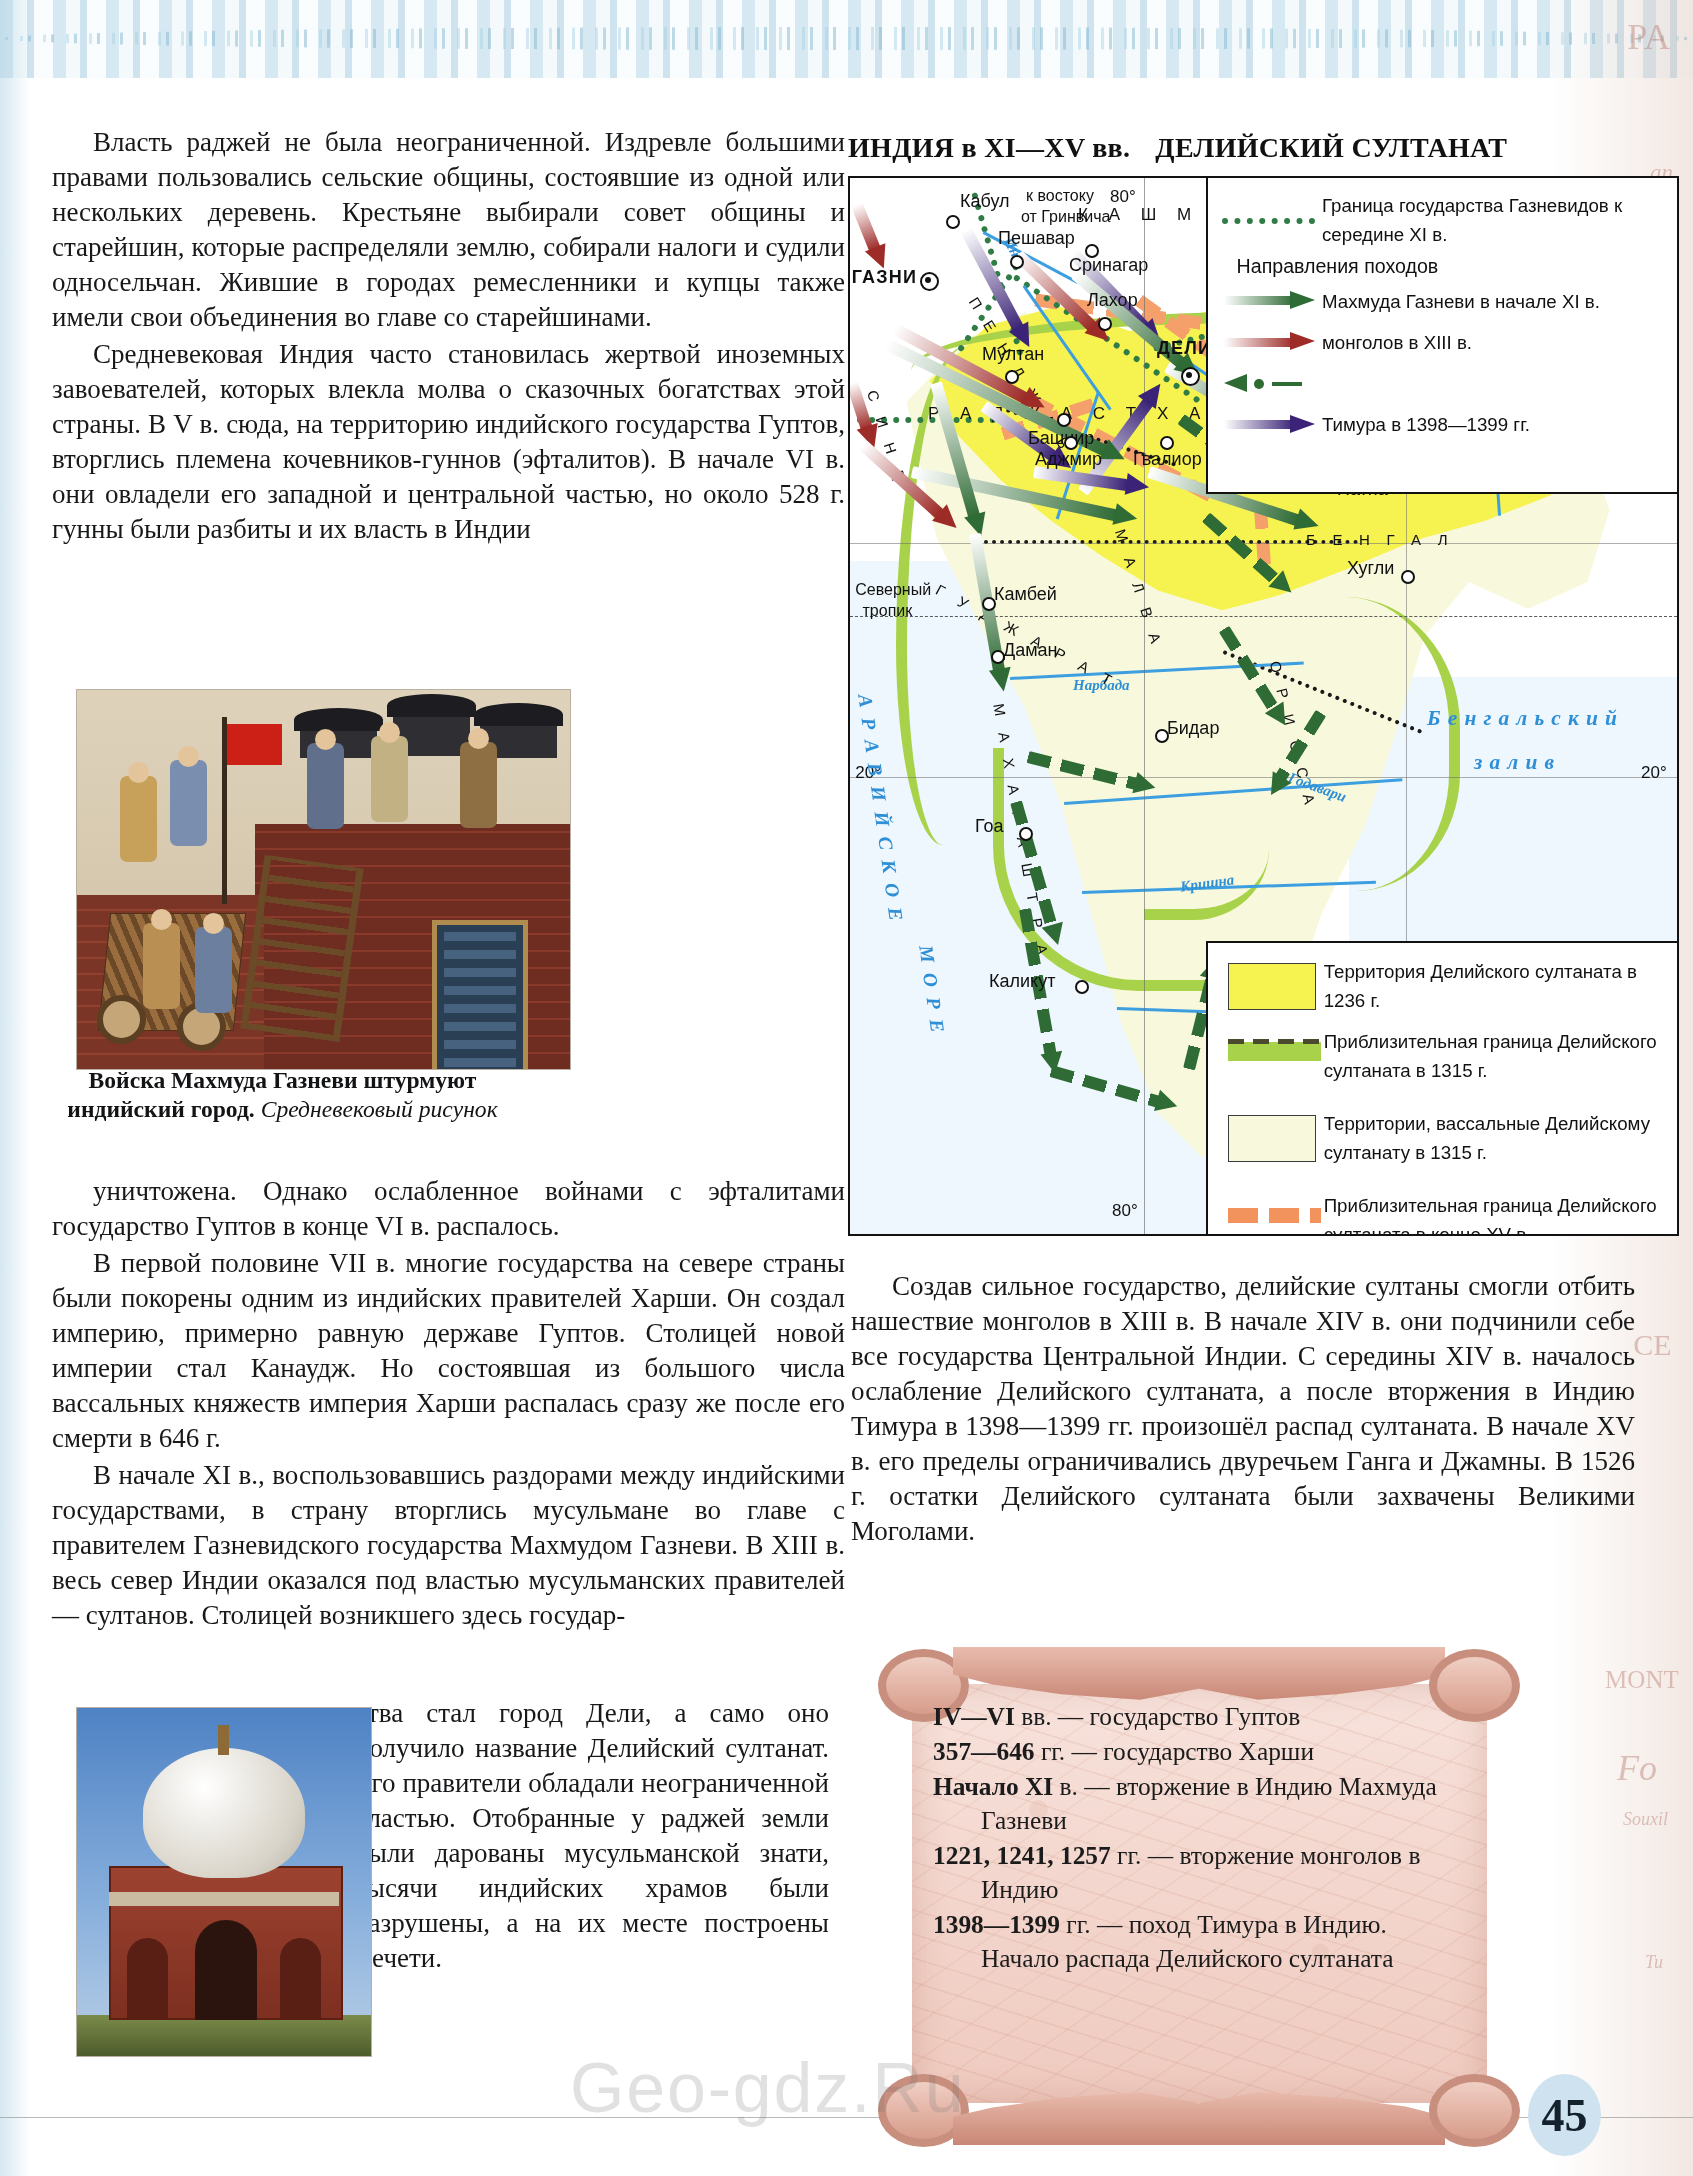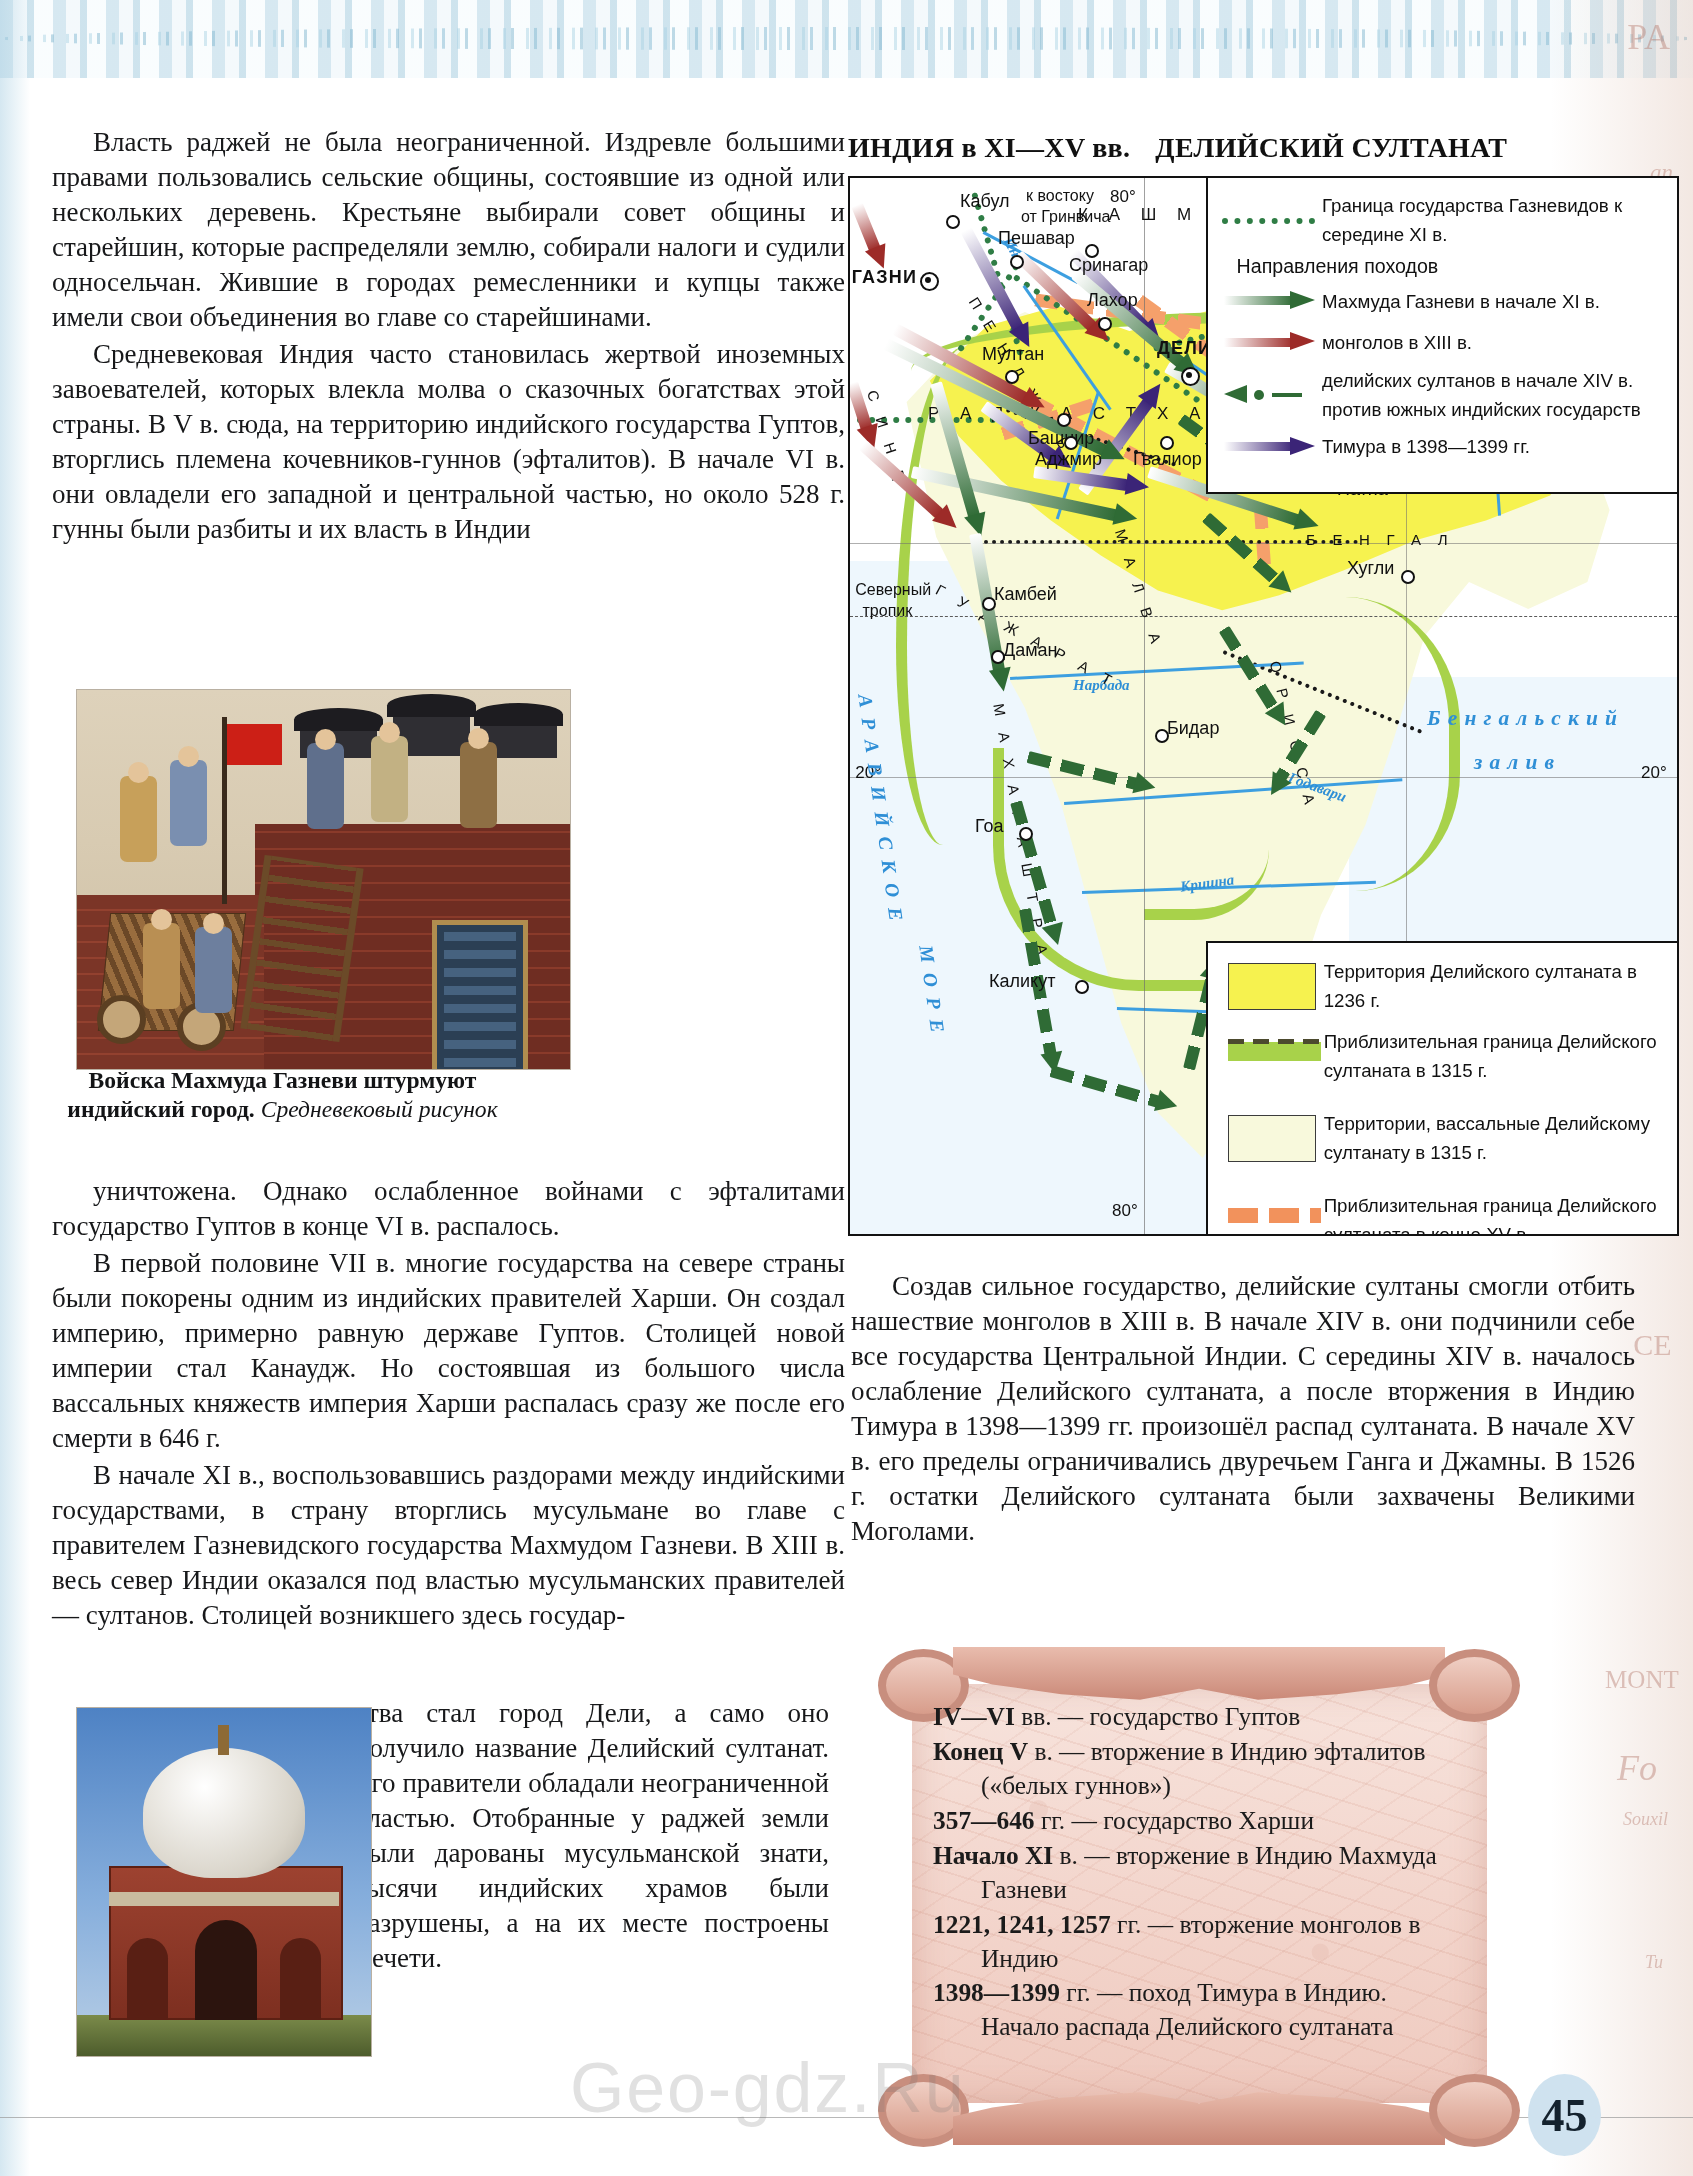--- a/index.html
+++ b/index.html
@@ -636,21 +636,20 @@
           <div class="leg-txt">монголов в XIII в.</div>
         </div>
         <div class="leg-row">
           <div class="leg-sym">
               <div class="sym-dashdot">
                 <div class="h"></div>
                 <div class="d"></div>
                 <div class="l"></div>
               </div>
             </div>
-          <div class="leg-txt">делийских султанов в начале XIV в. против южных индийских государств</div>
         </div>
         <div class="leg-row">
           <div class="leg-sym">
               <div class="sym-arrow v">
                 <div class="s"></div>
                 <div class="h"></div>
               </div>
             </div>
           <div class="leg-txt">Тимура в 1398—1399 гг.</div>
         </div>
@@ -700,21 +699,20 @@
       <div class="scr-wave"></div>
       <div class="curl" style="right:0;top:1.8px;"></div>
     </div>
     <div class="scroll-bot">
       <div class="curl" style="left:0;bottom:1.8px;"></div>
       <div class="scr-wave bot"></div>
       <div class="curl" style="right:0;bottom:1.8px;"></div>
     </div>
     <div class="scroll-lines">
       <div class="tl-item"><b>IV—VI</b><span> вв. — государство Гуптов</span></div>
-      <div class="tl-item"><b>Конец V</b><span> в. — вторжение в Индию эфталитов («белых гуннов»)</span></div>
       <div class="tl-item"><b>357—646</b><span> гг. — государство Харши</span></div>
       <div class="tl-item"><b>Начало XI</b><span> в. — вторжение в Индию Махмуда Газневи</span></div>
       <div class="tl-item"><b>1221, 1241, 1257</b><span> гг. — вторжение монголов в Индию</span></div>
       <div class="tl-item"><b>1398—1399</b><span> гг. — поход Тимура в Индию. Начало распада Делийского султаната</span></div>
     </div>
   </div>
 
   <div id="watermark">Geo-gdz.Ru</div>
   <div id="pageno">45</div>
 

